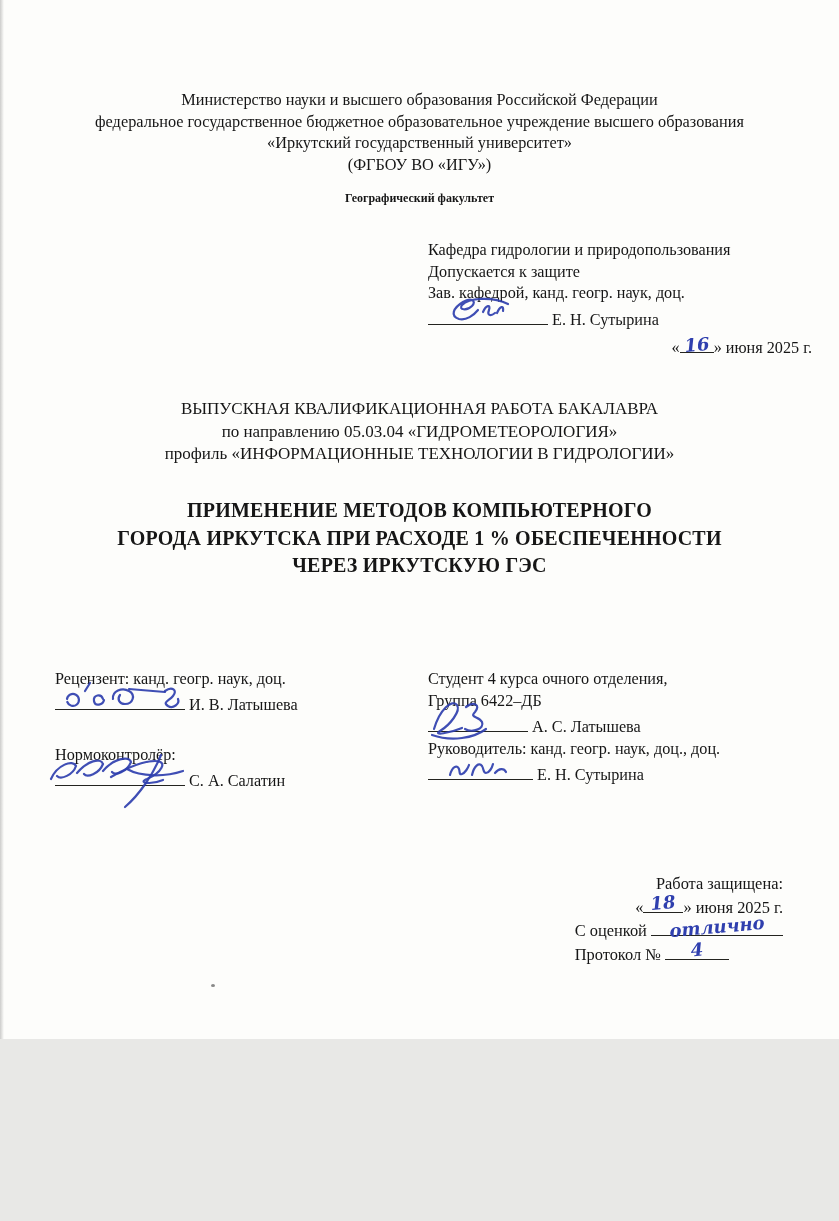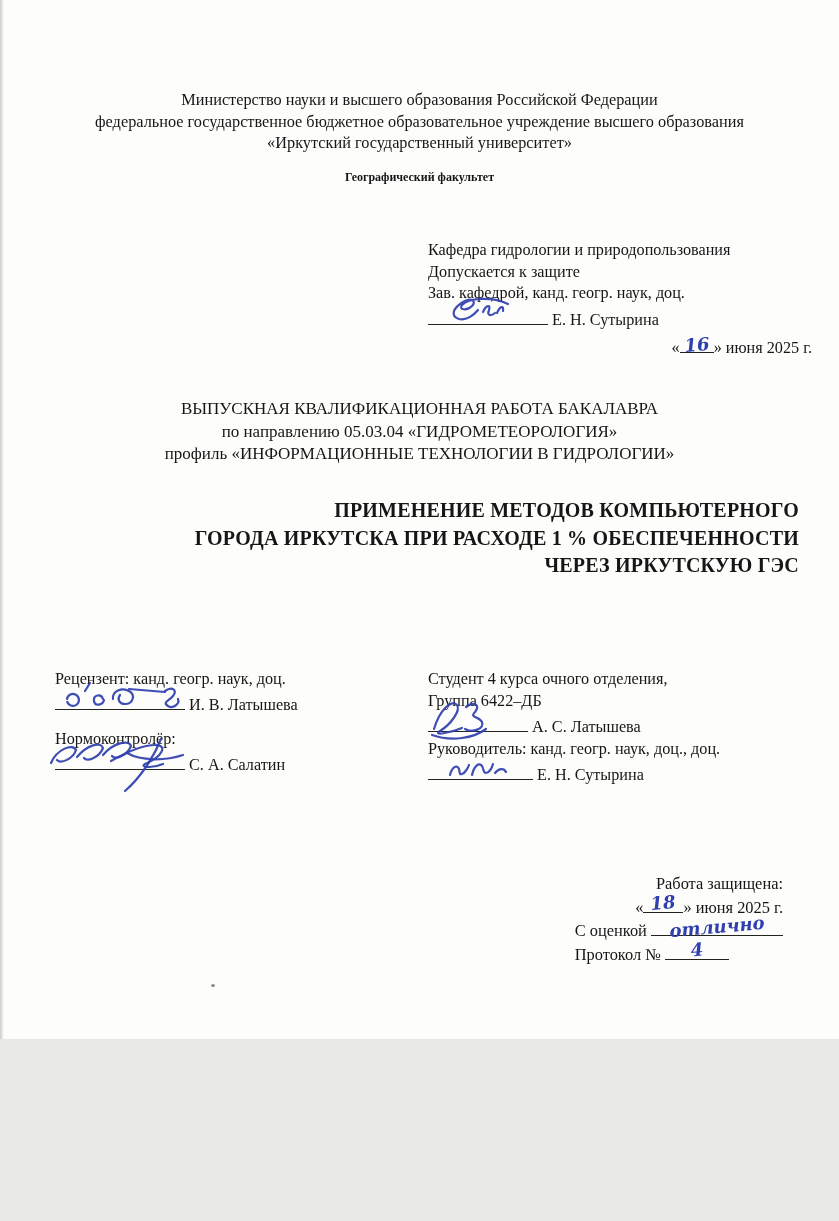--- a/index.html
+++ b/index.html
@@ -30,28 +30,28 @@
   .uline>.hw{position:absolute;left:50%;bottom:-3px;
     transform:translateX(-50%) rotate(-5deg);white-space:nowrap;font-size:18px;}
   .dateline{text-align:right;margin-top:6px;}
   .sig{position:absolute;pointer-events:none;}
   .sig path{stroke:var(--ink,#2f3fae);fill:none;stroke-width:2.2;
     stroke-linecap:round;stroke-linejoin:round;opacity:.92;}
   
   .worktype{position:absolute;top:398px;left:0;right:0;text-align:center;
     font-size:17px;line-height:22.5px;}
   .thesis-title{position:absolute;top:497px;left:40px;right:40px;
-    text-align:right;font-weight:bold;font-size:20px;line-height:27.5px;
+    text-align:center;font-weight:bold;font-size:20px;line-height:27.5px;
     letter-spacing:.2px;}
   
   .cols{position:absolute;top:668px;left:55px;right:27px;font-size:16.2px;
     line-height:22px;display:flex;}
   .col-left{width:373px;}
   .col-right{width:384px;}
-  .gap-block{margin-top:12px;}
+  .gap-block{margin-top:28px;}
   .gap-block-sm{}
   
   .defense{position:absolute;top:872px;right:56px;text-align:right;
     font-size:16.4px;line-height:23.6px;}
   .defense .protocol-line{padding-right:54px;}
   
   .city{position:absolute;top:1102px;left:0;right:0;text-align:center;
     font-weight:bold;font-size:17px;}
   .speck{position:absolute;left:211px;top:984px;width:4px;height:3px;
     background:#4a4a4a;border-radius:50%;opacity:.65;}
@@ -59,20 +59,21 @@
 </head>
 <body>
 
 <div class="page">
   <div class="edge-shadow"></div>
 
   <div class="header">
     <div>Министерство науки и высшего образования Российской Федерации</div>
     <div>федеральное государственное бюджетное образовательное учреждение высшего образования</div>
     <div>«Иркутский государственный университет»</div>
+    <div>(ФГБОУ ВО «ИГУ»)</div>
     <div class="faculty">Географический факультет</div>
   </div>
 
   <div class="approval">
     <div>Кафедра гидрологии и природопользования</div>
     <div>Допускается к защите</div>
     <div>Зав. кафедрой, канд. геогр. наук, доц.</div>
     <div class="sigrow">
       <span class="uline w120">
         <svg class="sig" width="92" height="38" viewBox="0 0 92 38" style="left:8px;bottom:-7px;">

